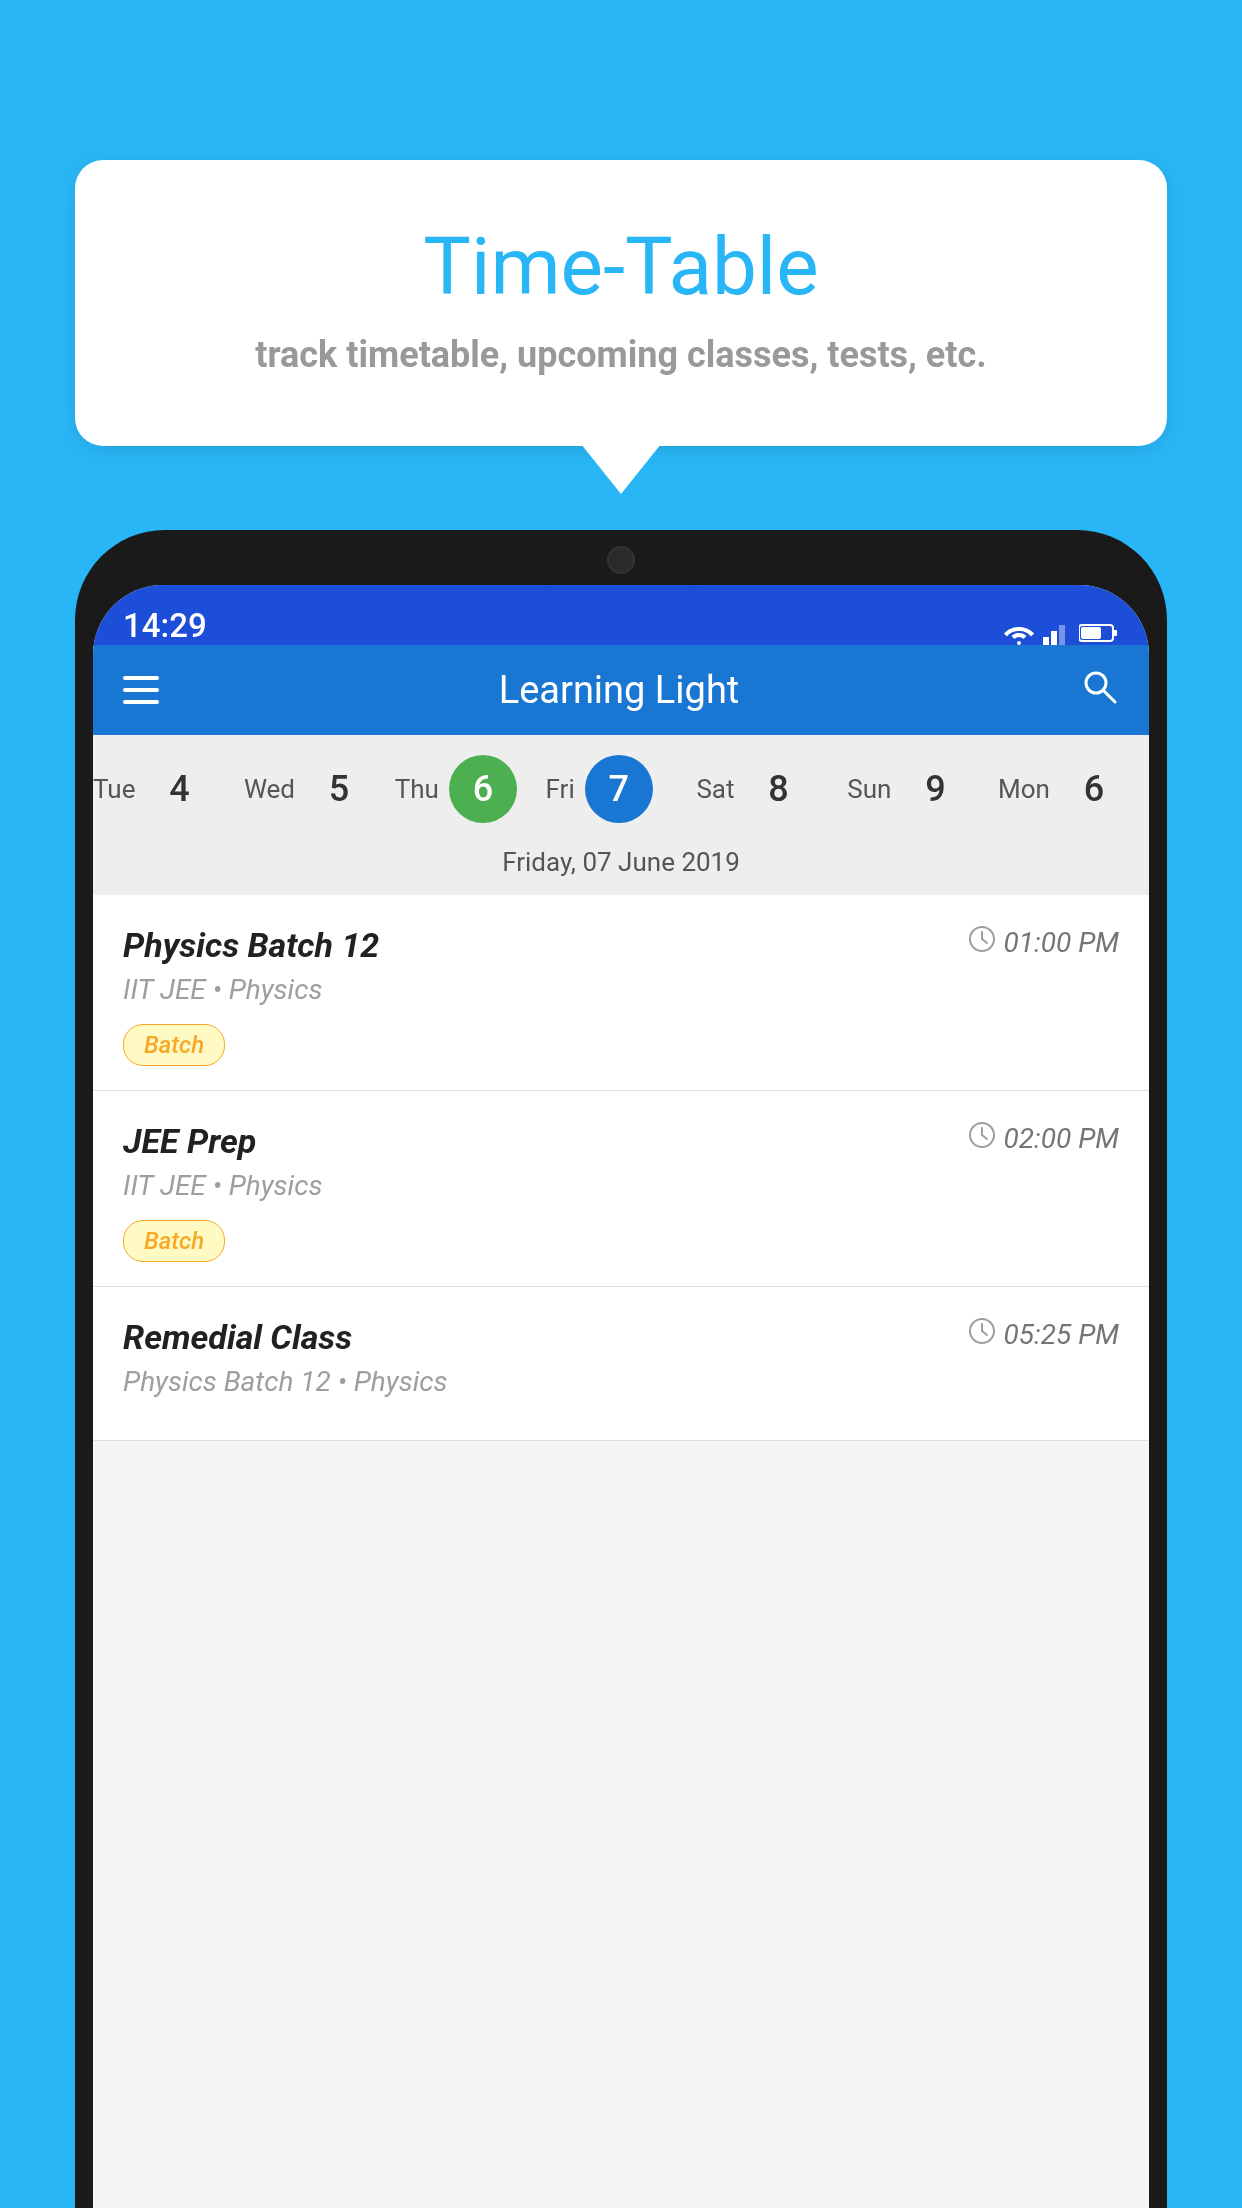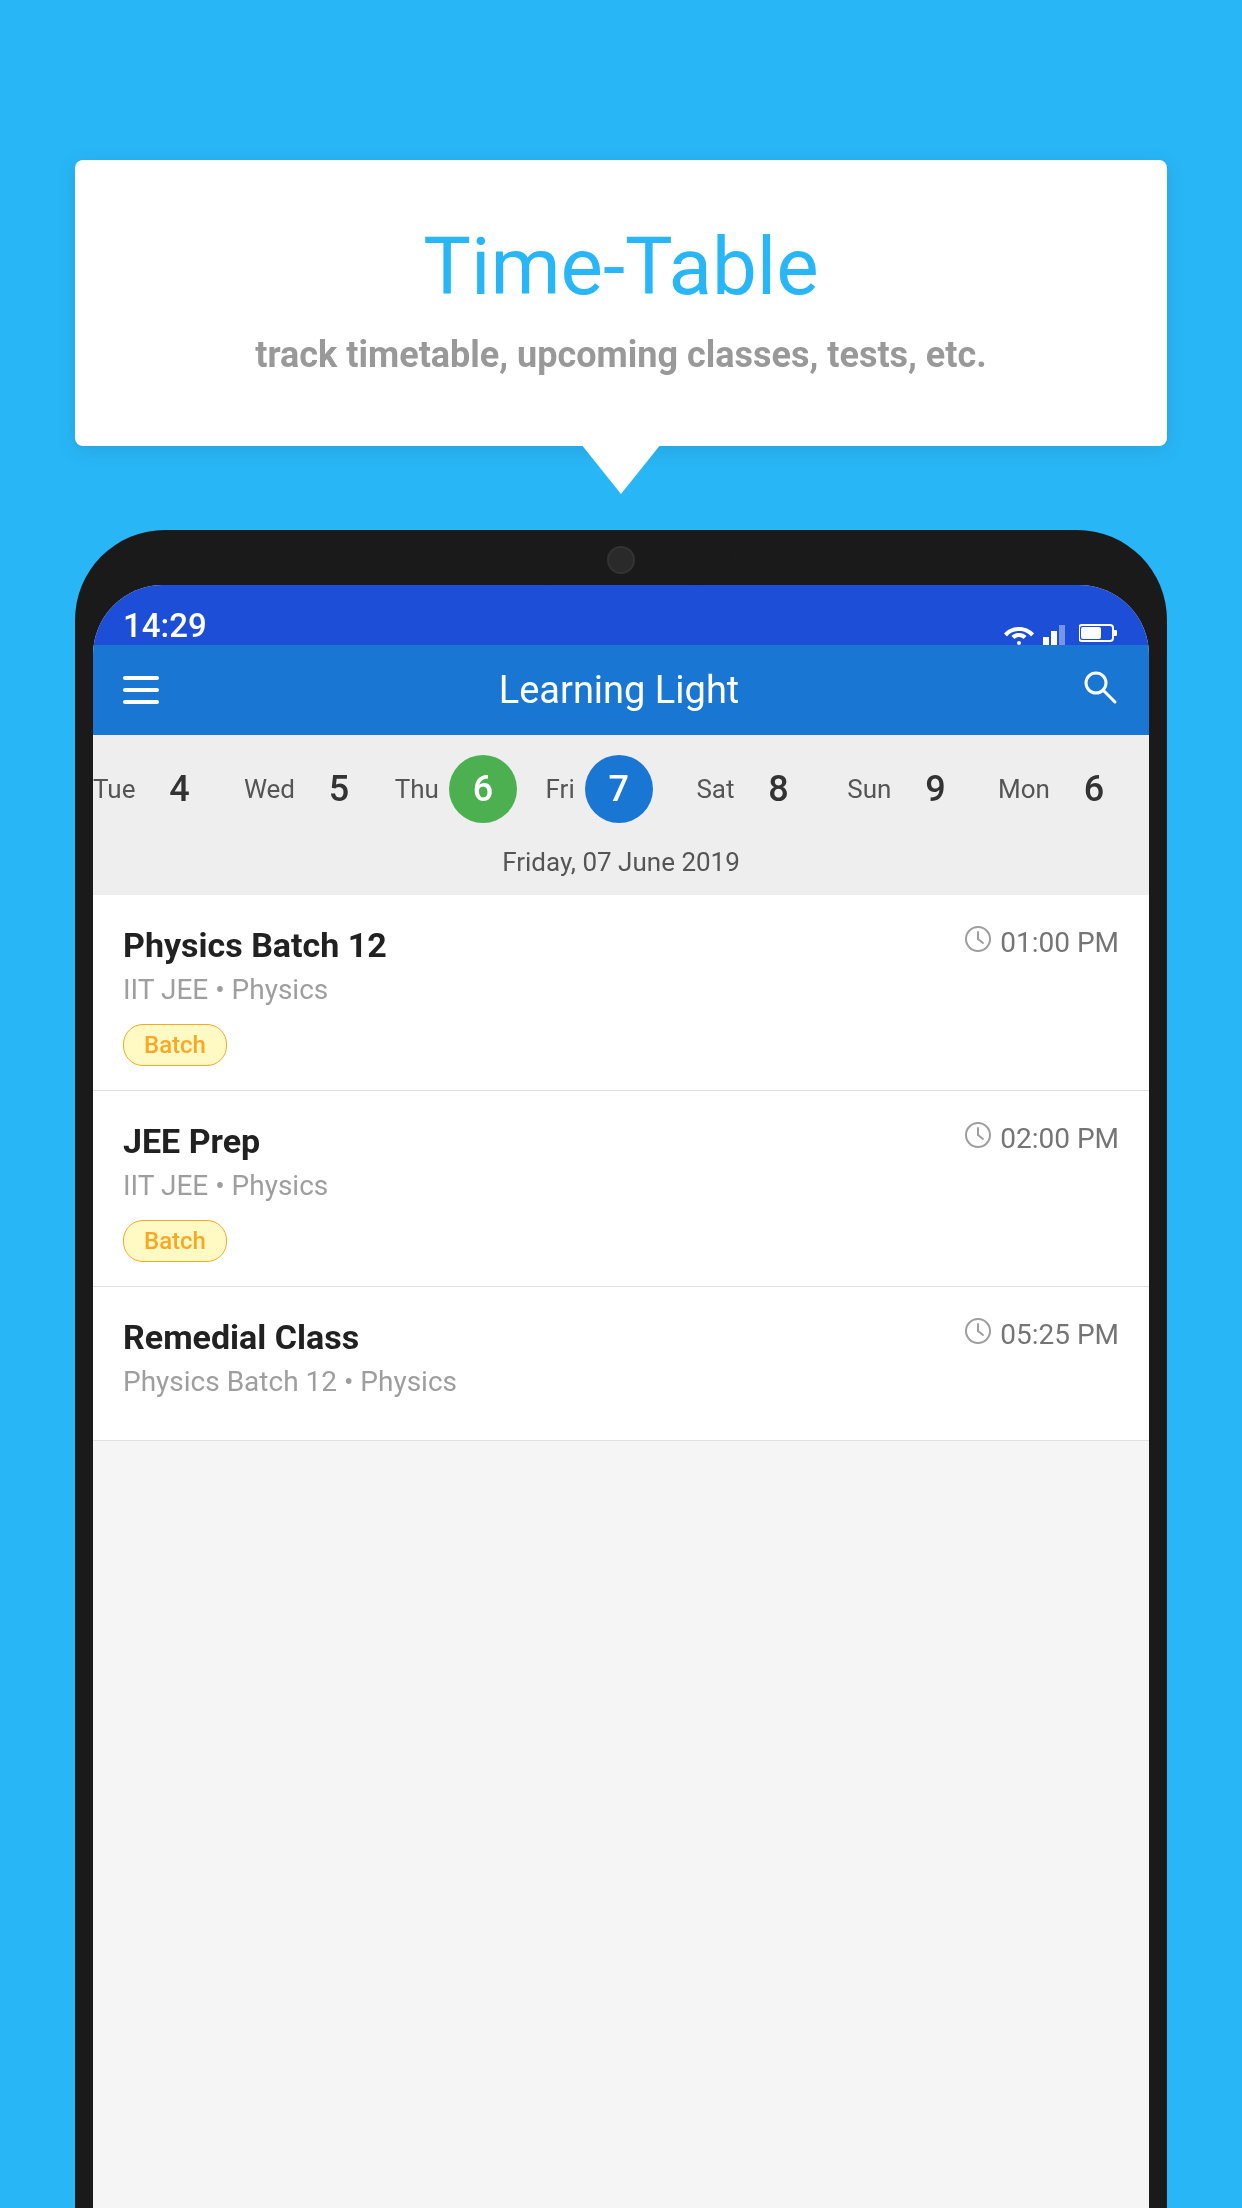--- a/index.html
+++ b/index.html
@@ -13,21 +13,21 @@
       position: relative;
     }
 
     
     .speech-bubble {
       position: absolute;
       top: 160px;
       left: 75px;
       right: 75px;
       background: white;
-      border-radius: 8px;
+      border-radius: 28px;
       padding: 60px 40px 70px;
       text-align: center;
       box-shadow: 0 4px 20px rgba(0,0,0,0.1);
     }
 
     .speech-bubble::after {
       content: '';
       position: absolute;
       bottom: -48px;
       left: 50%;
@@ -216,20 +216,21 @@
       text-align: center;
       padding: 14px 0 18px;
       font-size: 26px;
       color: #555;
     }
 
     
     .class-list {
       background: white;
       overflow-y: auto;
+      font-style: italic;
     }
 
     .class-card {
       background: white;
       padding: 30px 30px 24px;
       border-bottom: 1px solid #e0e0e0;
     }
 
     .card-header {
       display: flex;

